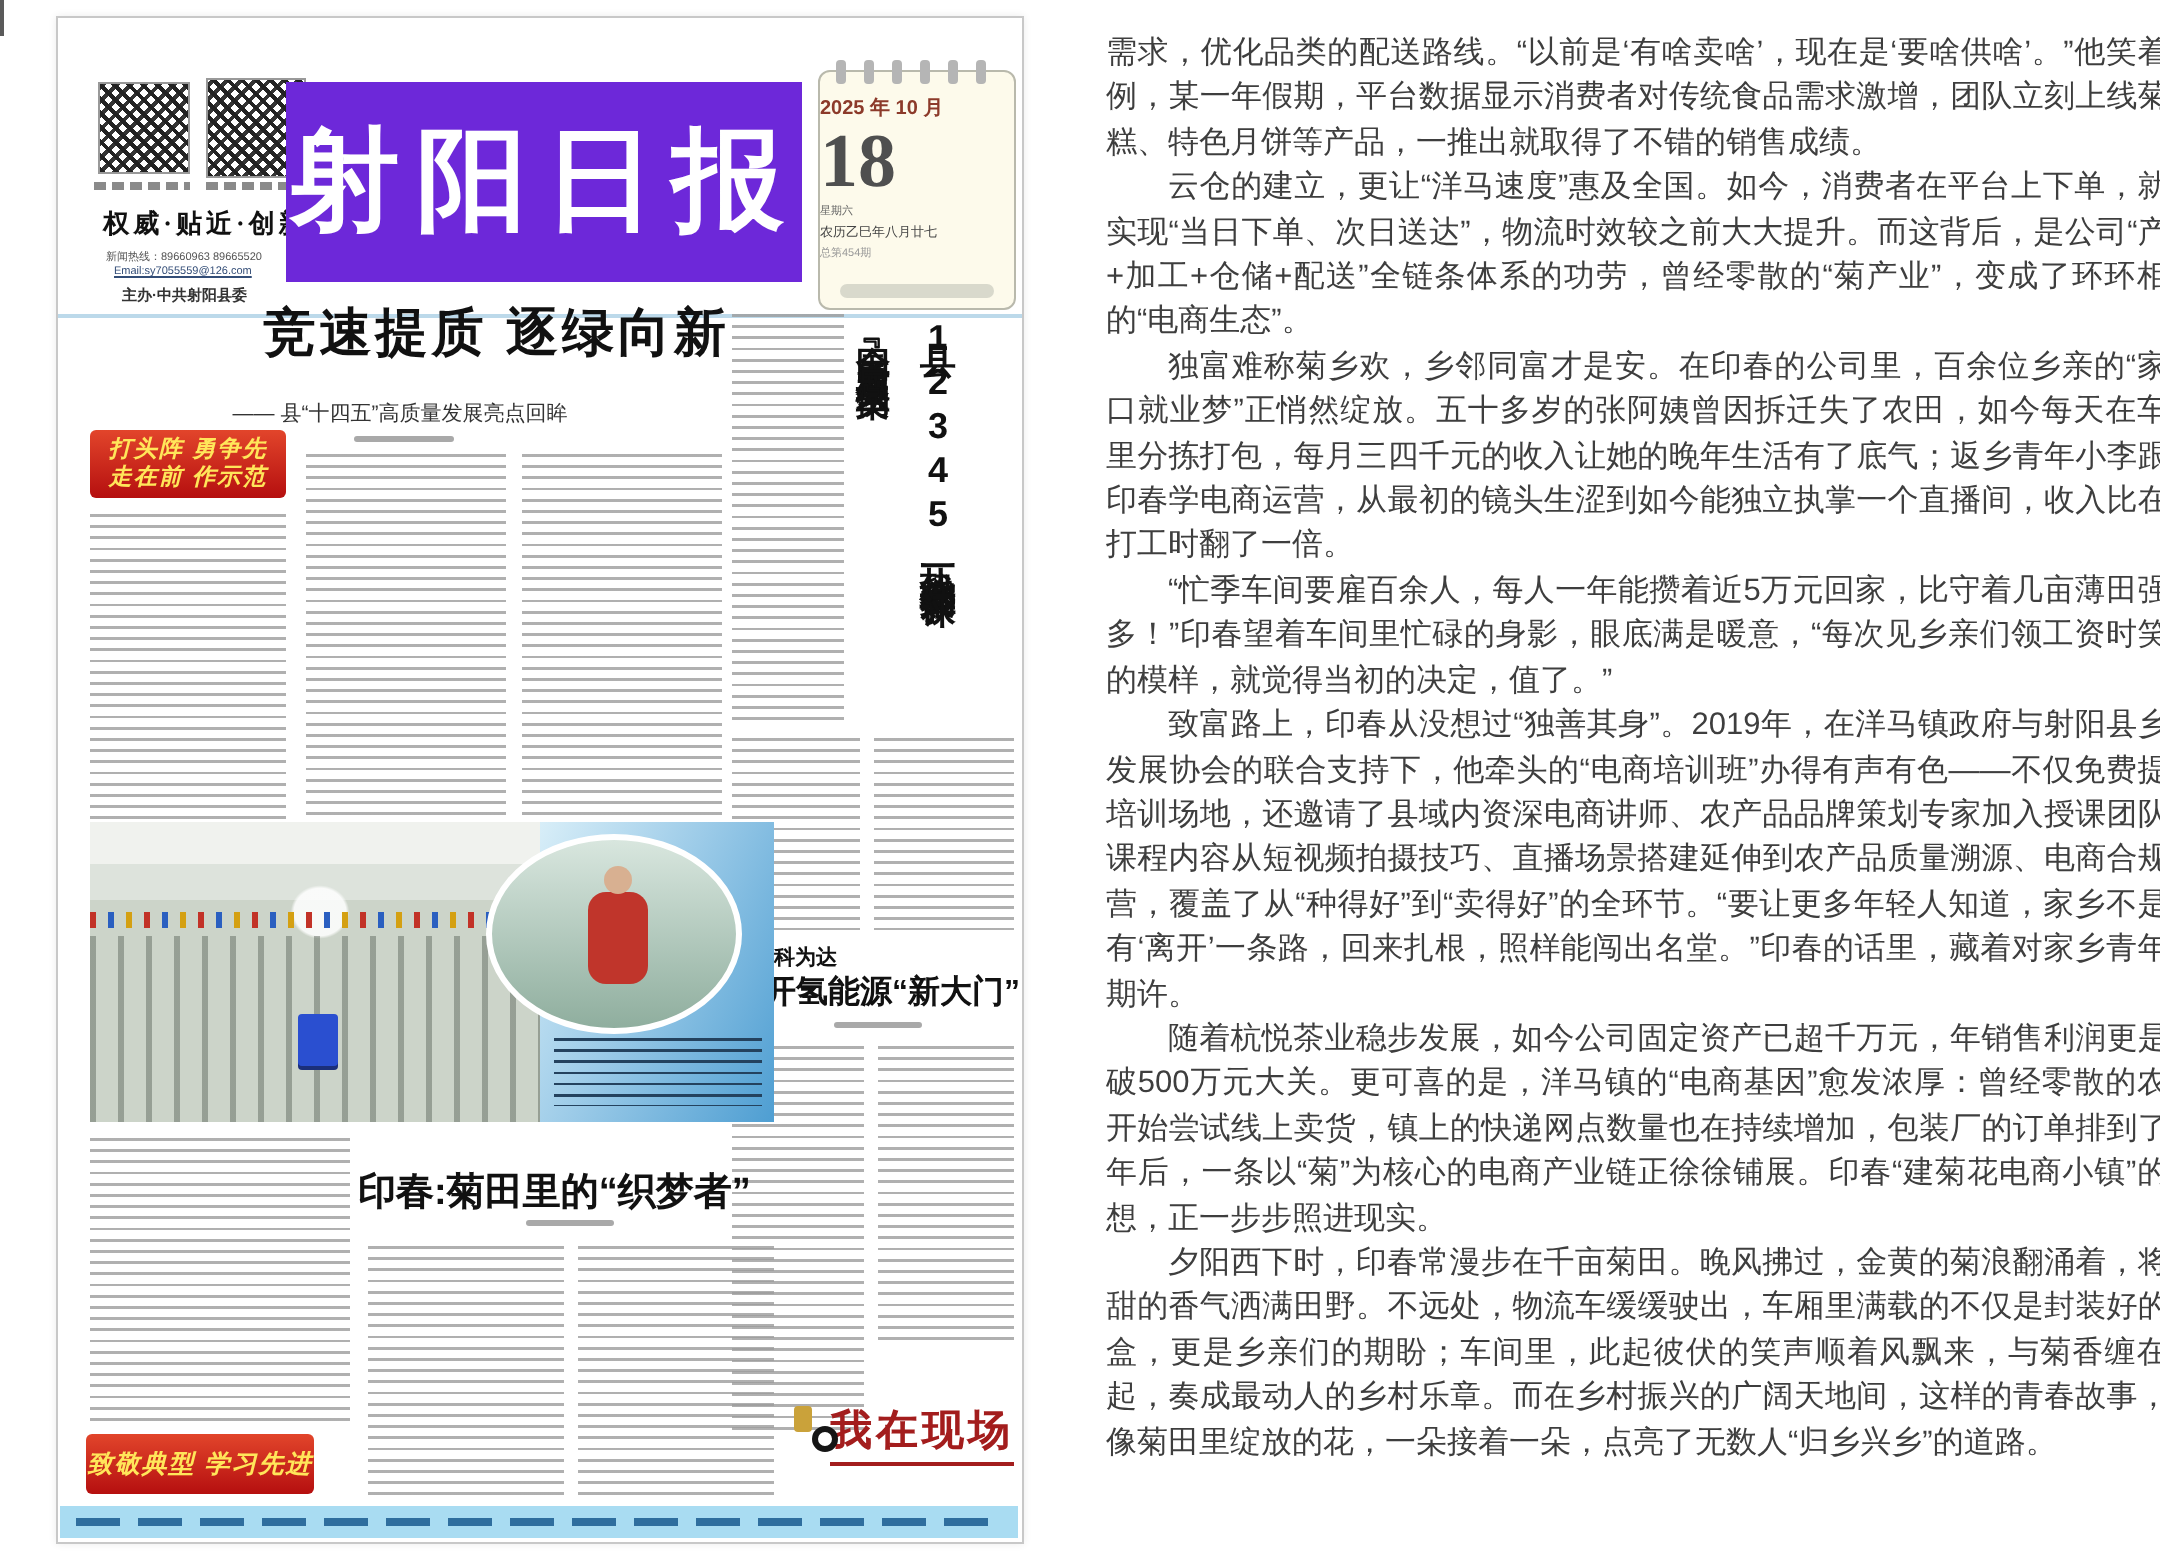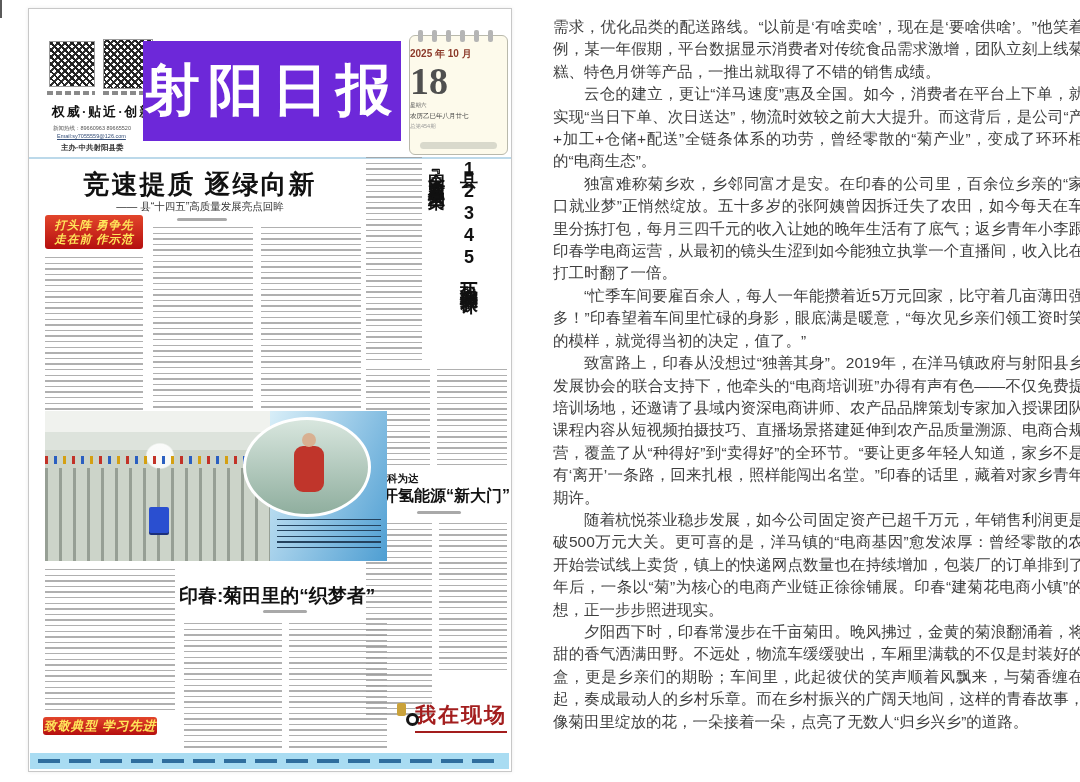--- a/index.html
+++ b/index.html
@@ -128,21 +128,21 @@
     <div class="cal-ym">2025 年 10 月</div>
     <div class="cal-day">18</div>
     <div class="cal-week">星期六</div>
     <div class="cal-lunar">农历乙巳年八月廿七</div>
     <div class="cal-issue">总第454期</div>
     <div class="cal-bar"></div>
   </div>
 
   <div class="abs mast-rule" style="left:0;top:148px;width:482px;"></div>
 
-  <div class="abs h1" style="left:6px;top:158px;width:330px;">竞速提质  逐绿向新</div>
+  <div class="abs h1" style="left:6px;top:140px;width:330px;text-align:right;">竞速提质  逐绿向新</div>
   <div class="abs subhead" style="left:6px;top:191px;width:330px;">—— 县“十四五”高质量发展亮点回眸</div>
   <div class="abs stripe-byline" style="left:148px;top:209px;width:50px;"></div>
 
   <div class="abs banner-red" style="left:16px;top:206px;width:98px;height:34px;">
     <div>打头阵 勇争先</div>
     <div>走在前 作示范</div>
   </div>
 
   <div class="abs tx" style="left:16px;top:248px;width:98px;height:156px;"></div>
   <div class="abs tx" style="left:124px;top:218px;width:100px;height:186px;"></div>
@@ -169,21 +169,21 @@
     </div>
     <div class="abs cap-tx" style="left:232px;top:108px;width:104px;height:34px;"></div>
   </div>
 
   <div class="abs tx" style="left:16px;top:560px;width:130px;height:144px;"></div>
   <div class="abs h3" style="left:150px;top:574px;width:212px;">印春:菊田里的“织梦者”</div>
   <div class="abs stripe-byline" style="left:234px;top:601px;width:44px;"></div>
   <div class="abs tx" style="left:155px;top:614px;width:98px;height:128px;"></div>
   <div class="abs tx" style="left:260px;top:614px;width:98px;height:128px;"></div>
 
-  <div class="abs banner-red big" style="left:14px;top:708px;width:114px;height:18px;">
+  <div class="abs banner-red big" style="left:14px;top:708px;width:114px;height:30px;">
     <div>致敬典型 学习先进</div>
   </div>
 
   <div class="abs onsite" style="left:370px;top:692px;width:108px;height:46px;">
     <div class="cam"></div>
     <div class="onsite-text">我在现场</div>
   </div>
 
   <div class="abs footer" style="left:1px;top:744px;width:479px;height:16px;">
     <div class="foot-tx"></div>

